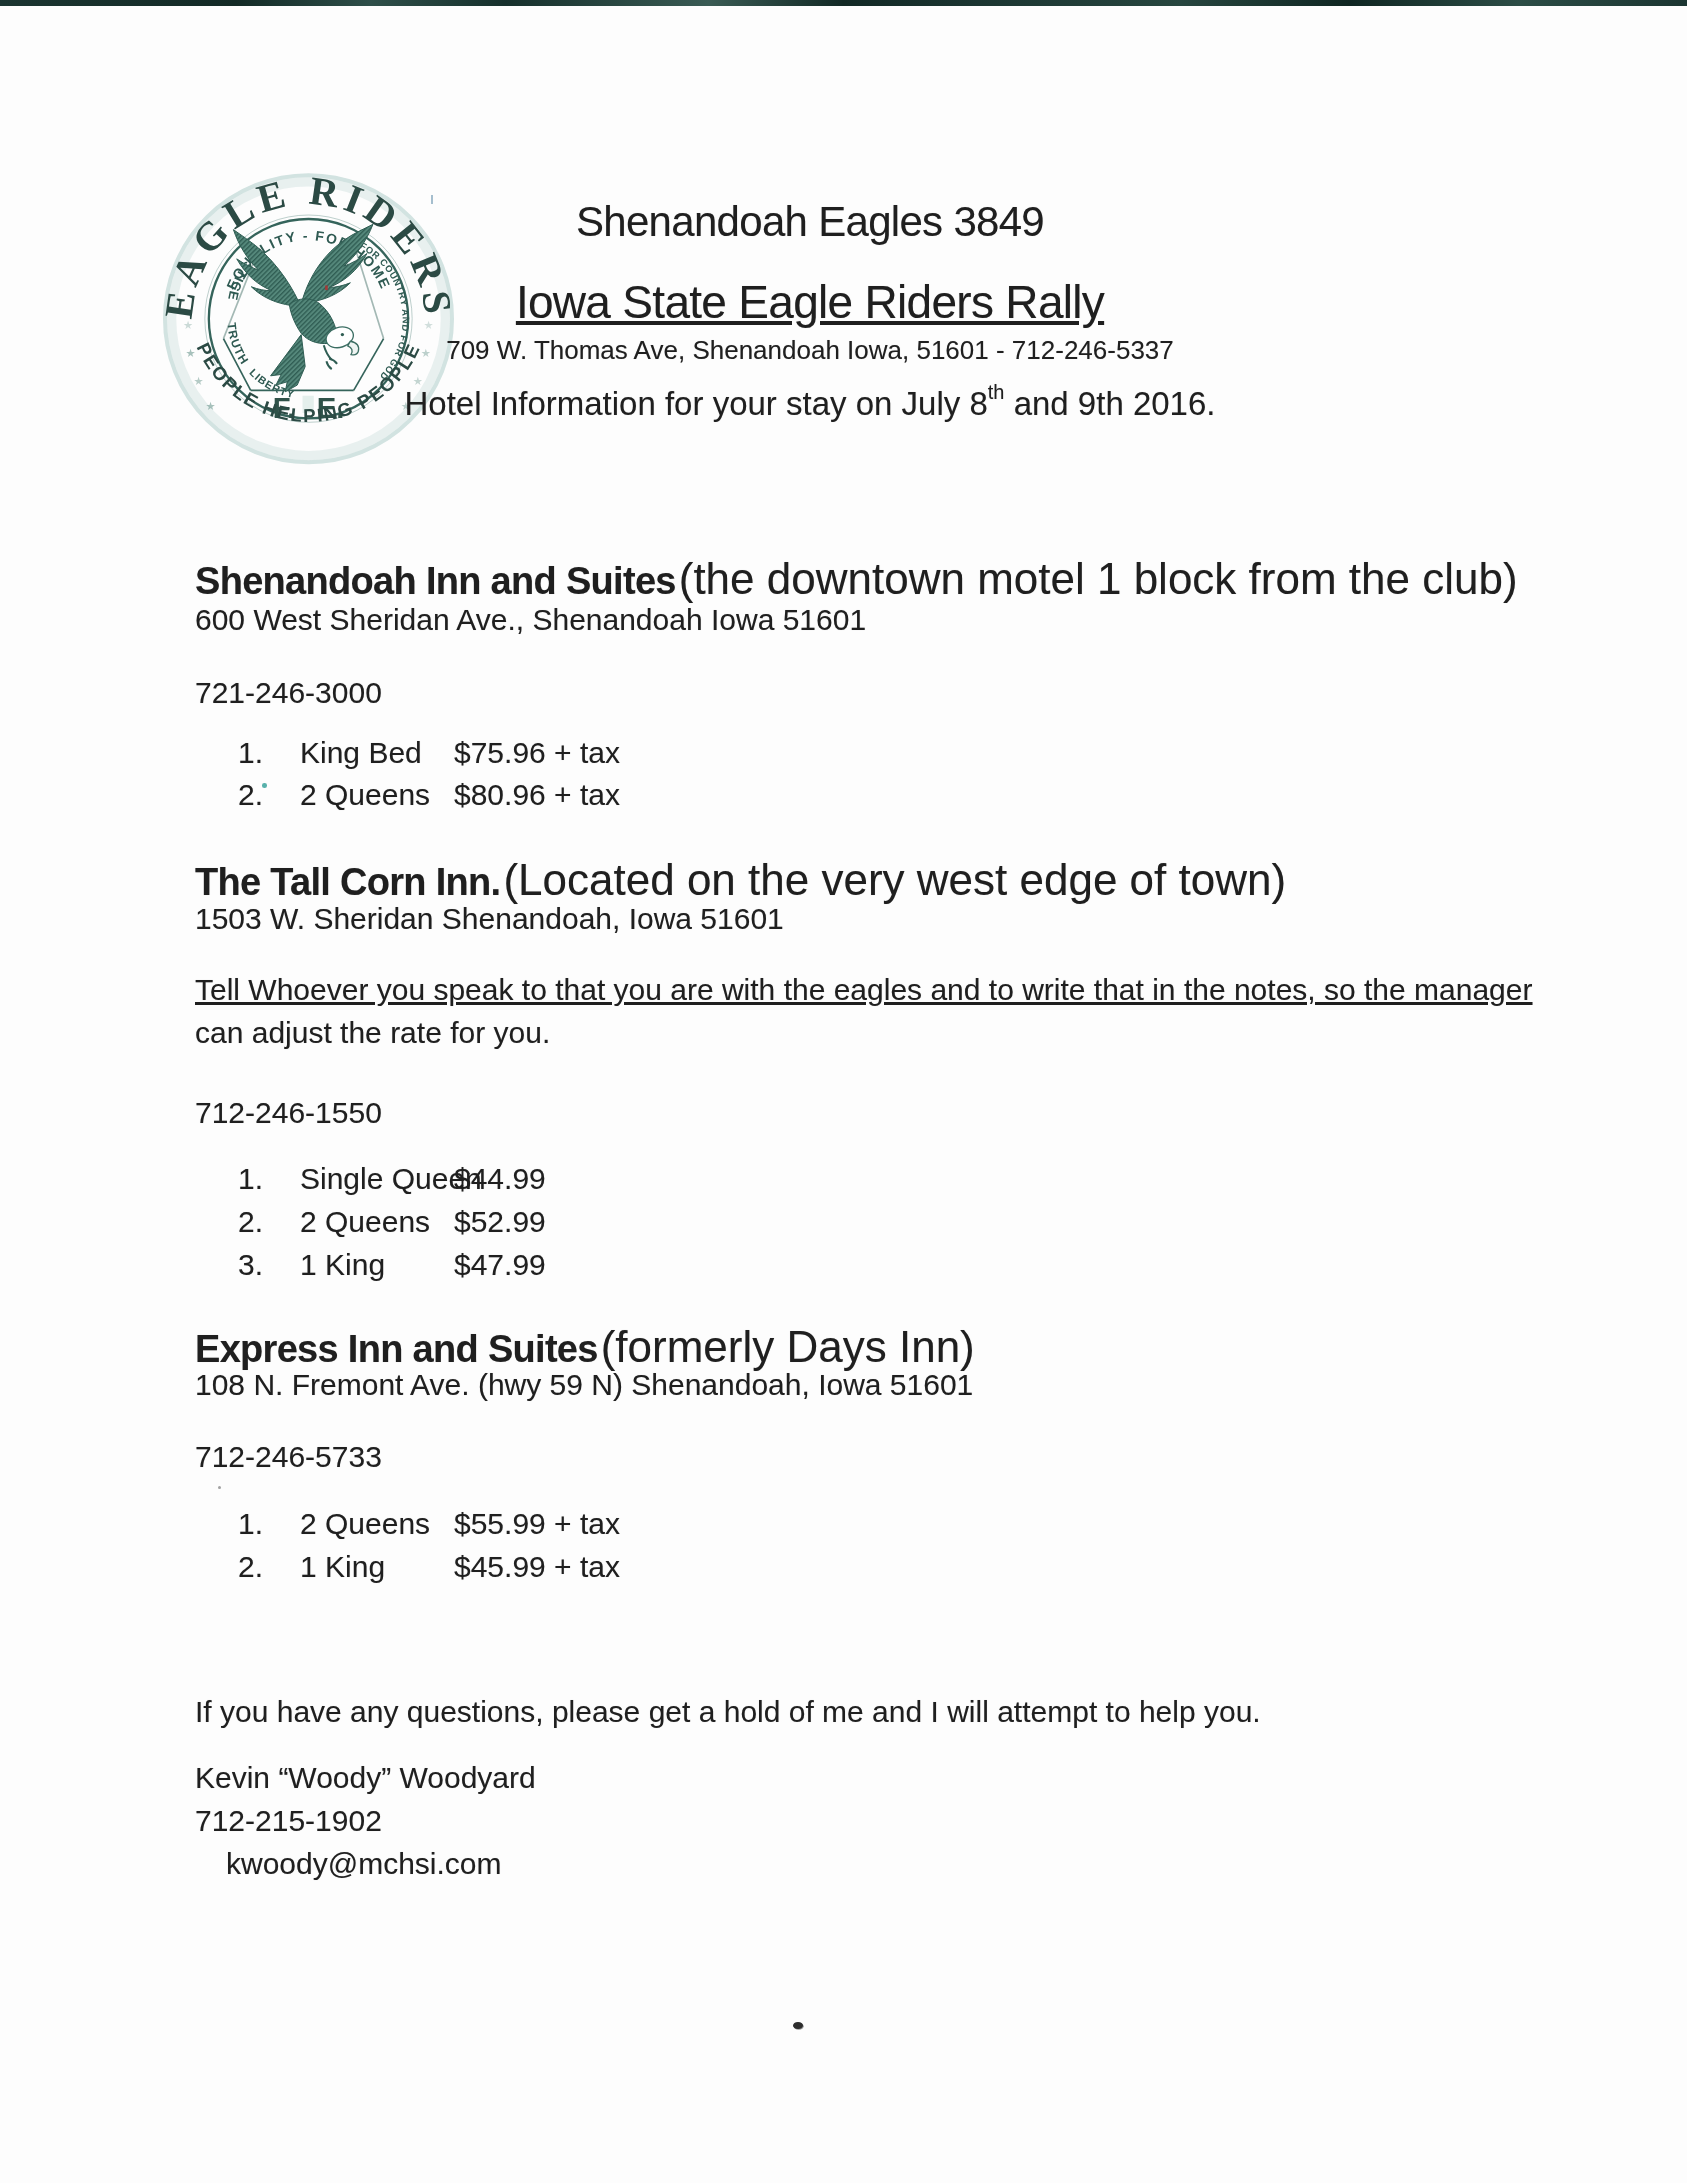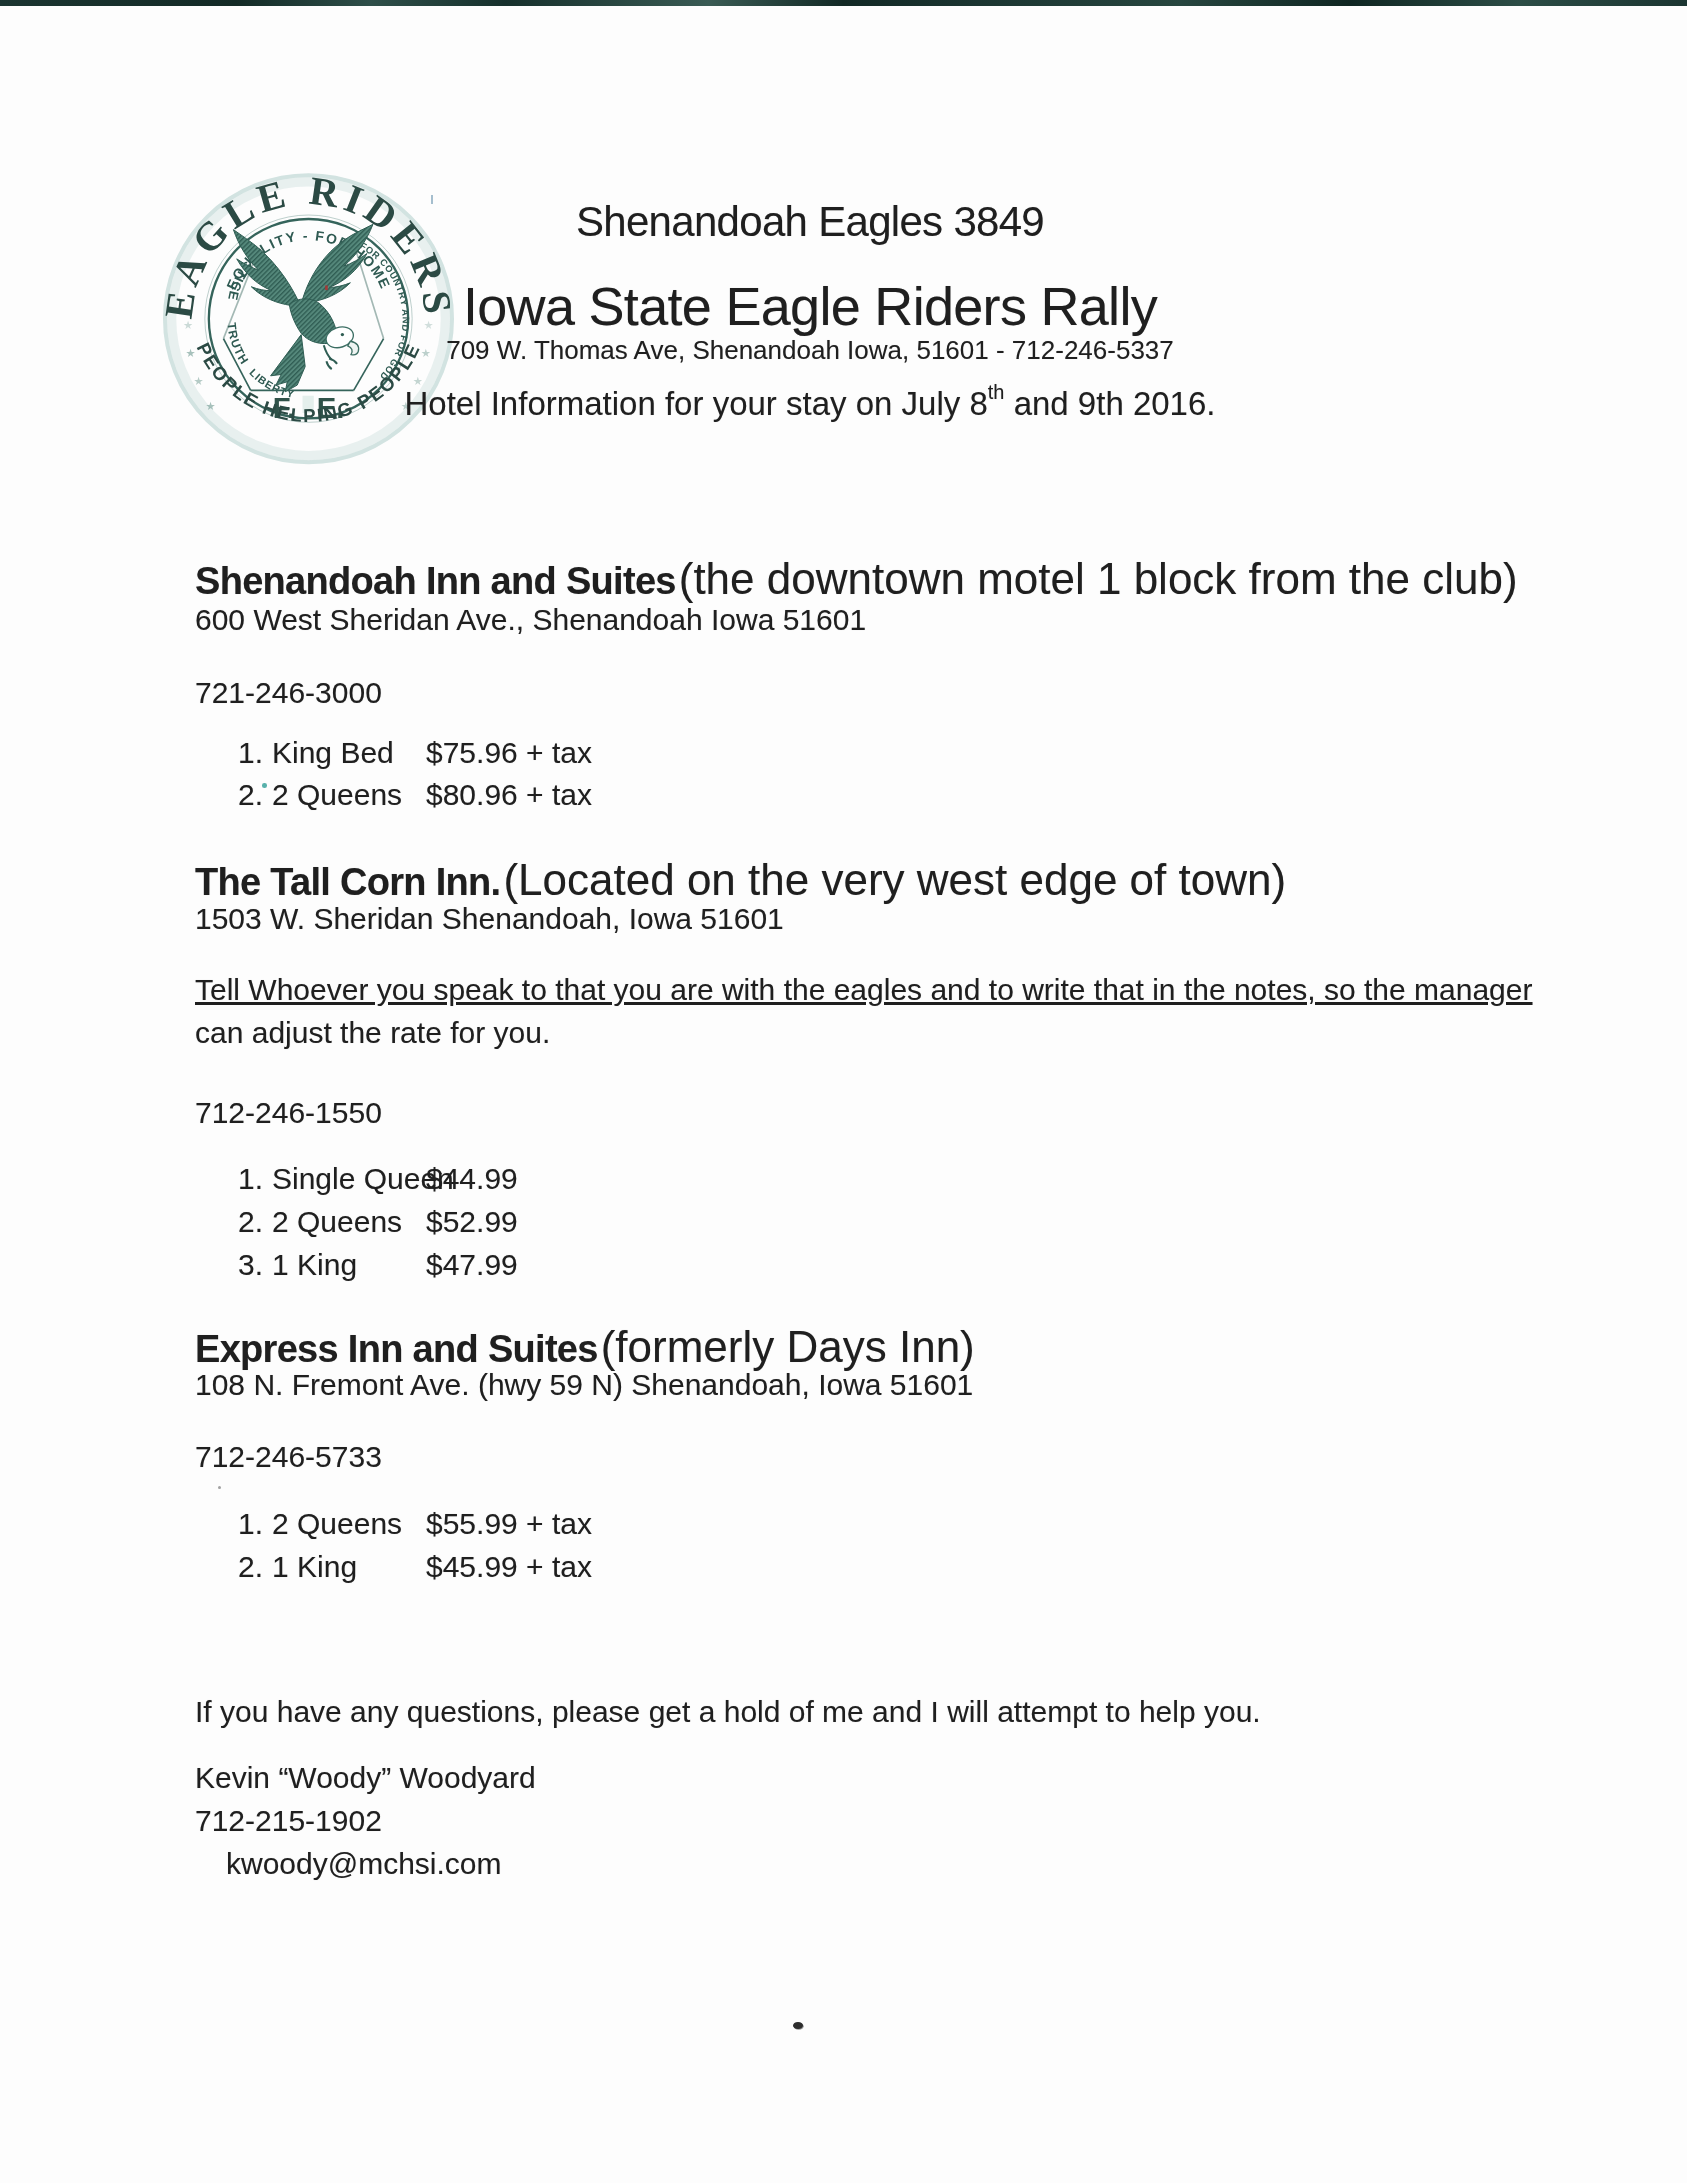--- a/index.html
+++ b/index.html
@@ -21,21 +21,21 @@
     background:linear-gradient(90deg,
       #1b3531 0%,#132a26 14%,#2e4f49 22%,#16302c 30%,
       #3a5b54 42%,#122925 50%,#1b3531 58%,#27463f 70%,
       #0f2622 80%,#2c4d46 90%,#1b3531 100%);
   }
 
   
   .logo{left:159px;top:171px;width:299px;height:296px;}
   .hdr-center{left:165px;width:1290px;text-align:center;}
   .title{top:198px;font-size:42px;letter-spacing:-0.7px;}
-  .subtitle{top:275px;font-size:54px;letter-spacing:-0.7px;}
+  .subtitle{top:275px;font-size:46px;letter-spacing:-0.7px;text-decoration:underline;}
   .org-address{top:335px;font-size:26px;}
   .stay{top:385px;font-size:33px;}
   .stay sup{font-size:20px;position:relative;top:-4px;vertical-align:super;}
 
   
   .h-name{font-size:38px;font-weight:700;letter-spacing:-0.7px;}
   .h-note{font-size:44px;font-weight:400;}
   .bodyline{font-size:30px;}
   .sec{left:195px;}
 
@@ -65,21 +65,21 @@
 
   
   .f-msg{top:1695px;}
   .f-name{top:1761px;}
   .f-phone{top:1804px;}
   .f-email{top:1847px;margin-left:31px;}
 
   
   .row{left:238px;font-size:30px;white-space:nowrap;}
   .row .num{display:inline-block;width:34px;}
-  .row .lbl{display:inline-block;width:154px;}
+  .row .lbl{display:inline-block;width:154px;margin-left:28px;}
 
   
   .dot-teal{left:262px;top:783px;width:4.6px;height:4.6px;border-radius:50%;
     background:#2e9d96;opacity:.8;}
   .dot-gray{left:218px;top:1486px;width:3.3px;height:3.3px;border-radius:50%;
     background:#555;opacity:.55;}
   .speck-dark{left:793px;top:2022px;width:10px;height:7.3px;border-radius:50%;
     background:#2e2e2e;box-shadow:0.7px 0.7px 0 rgba(40,40,40,.5);}
   .tick-blue{left:431px;top:195px;width:2px;height:8.6px;background:#4d7fa0;opacity:.5;}
 </style>

